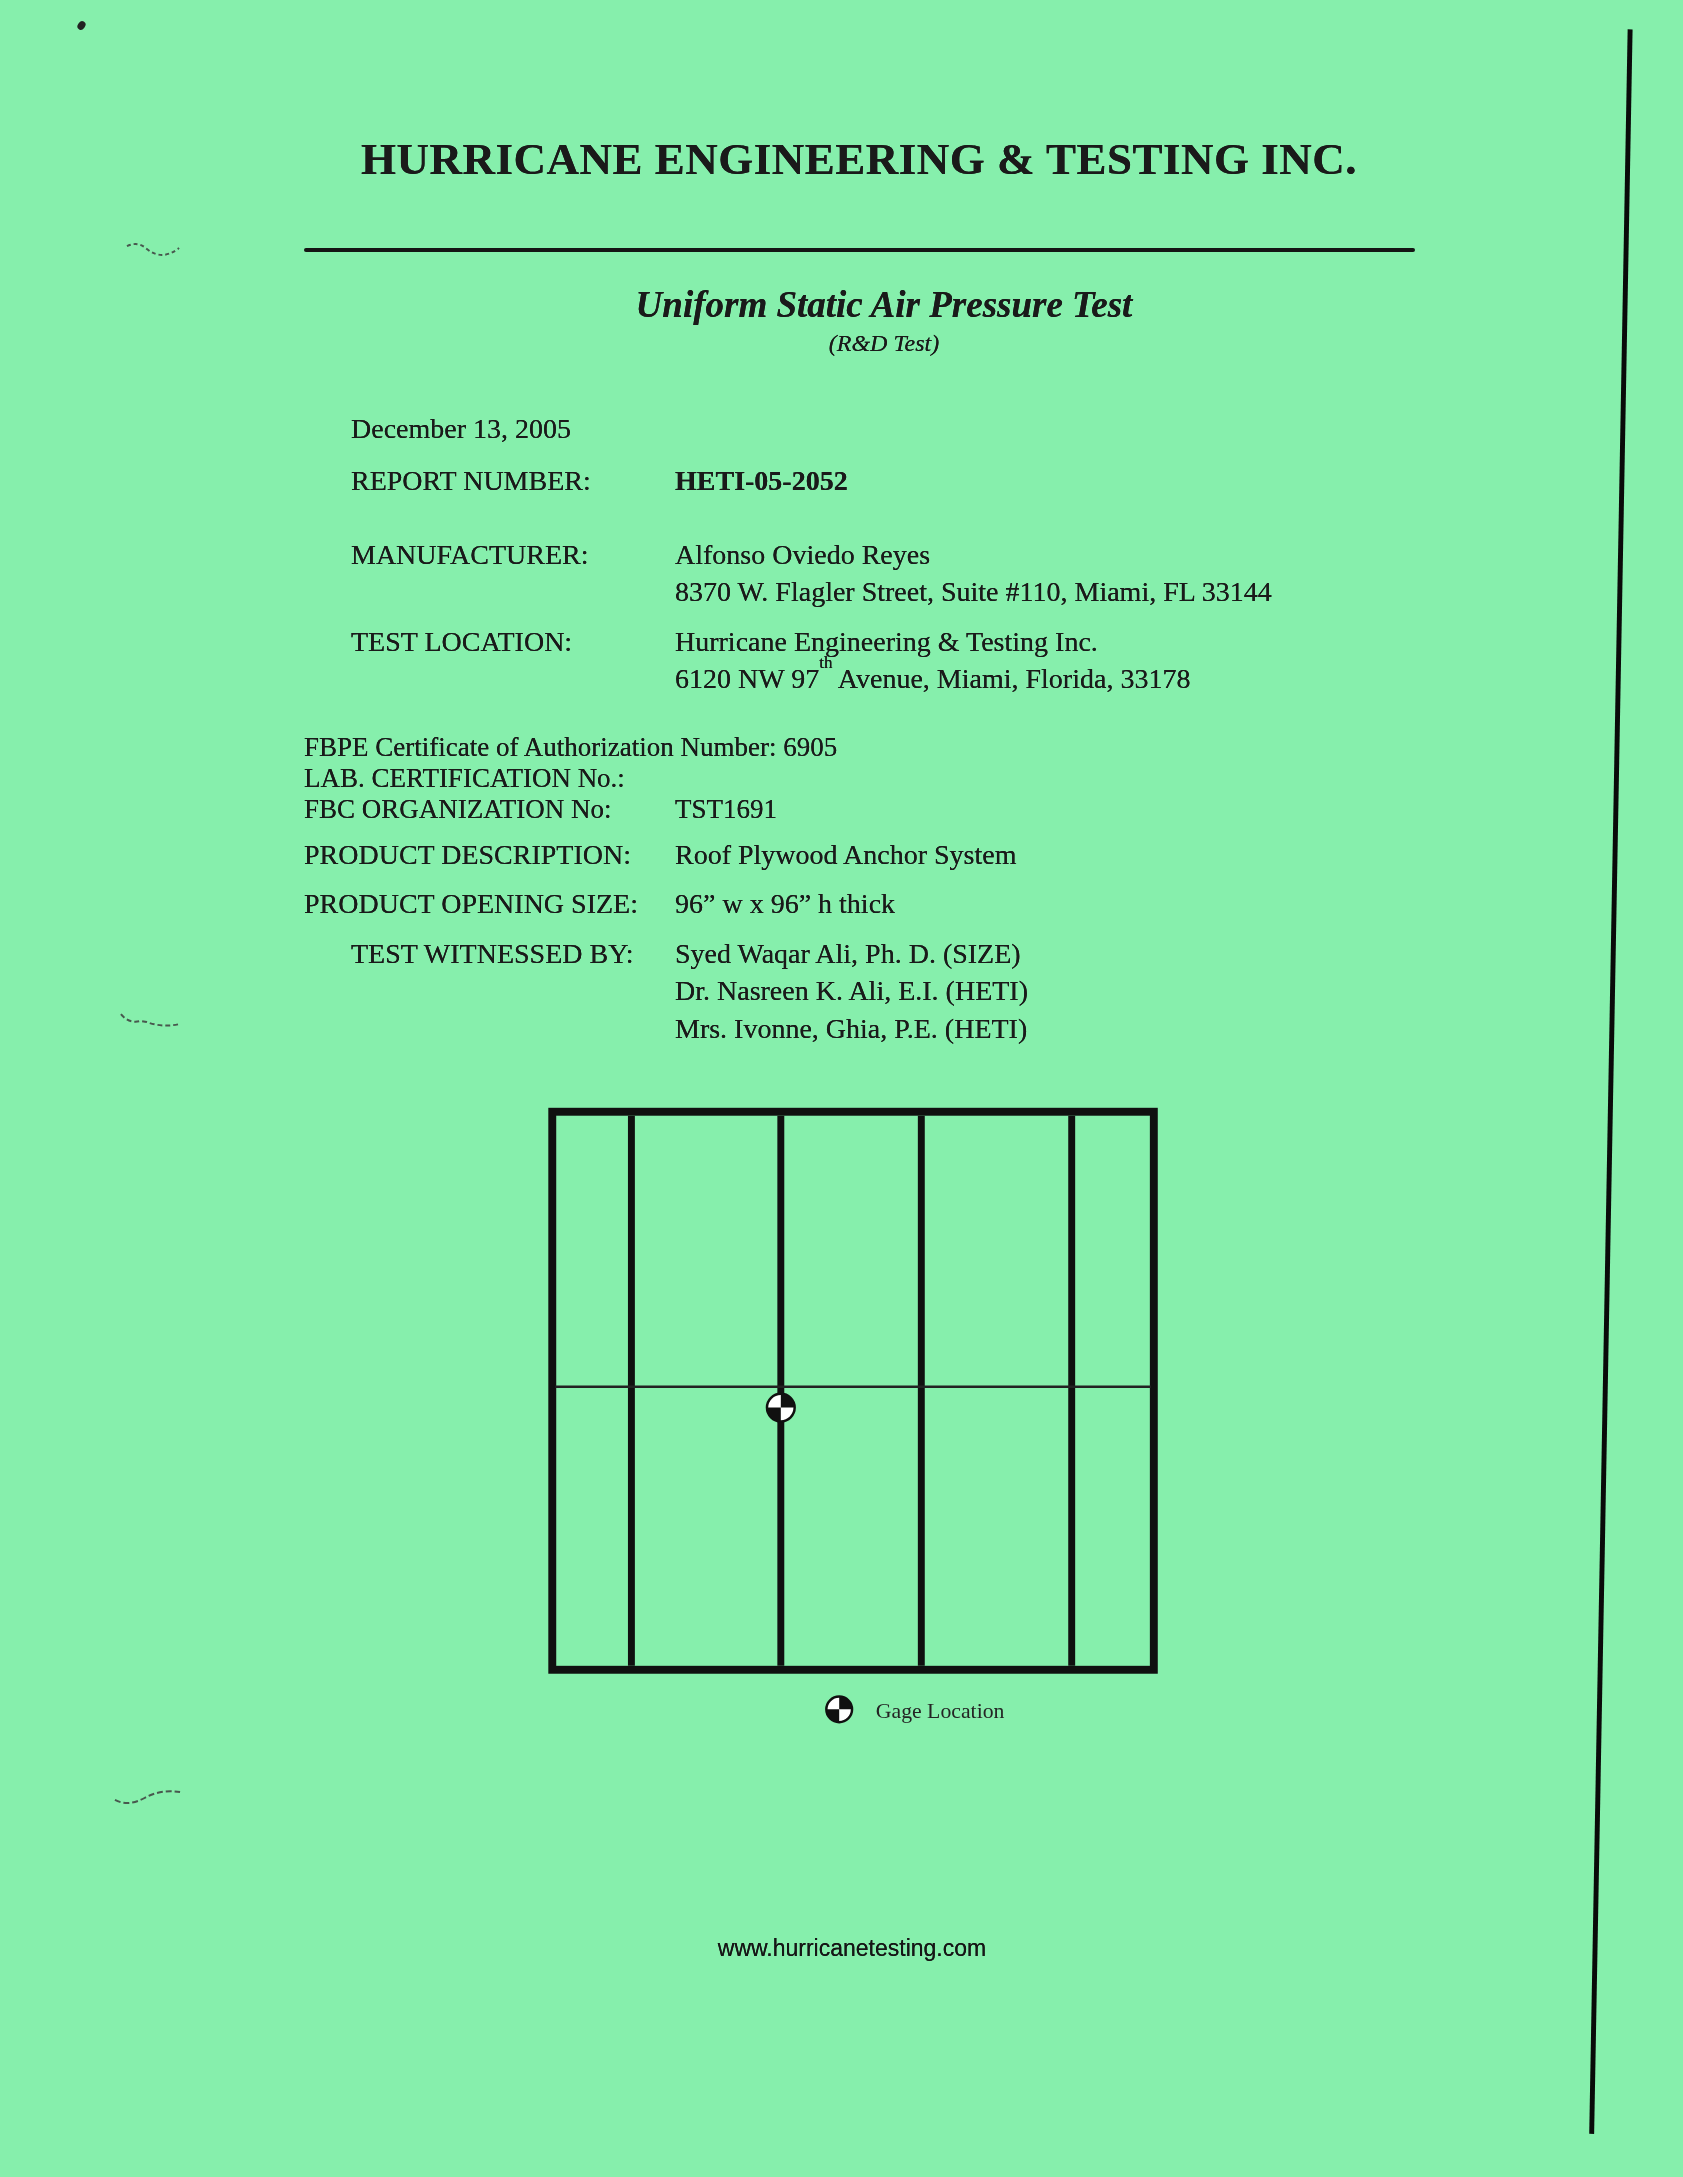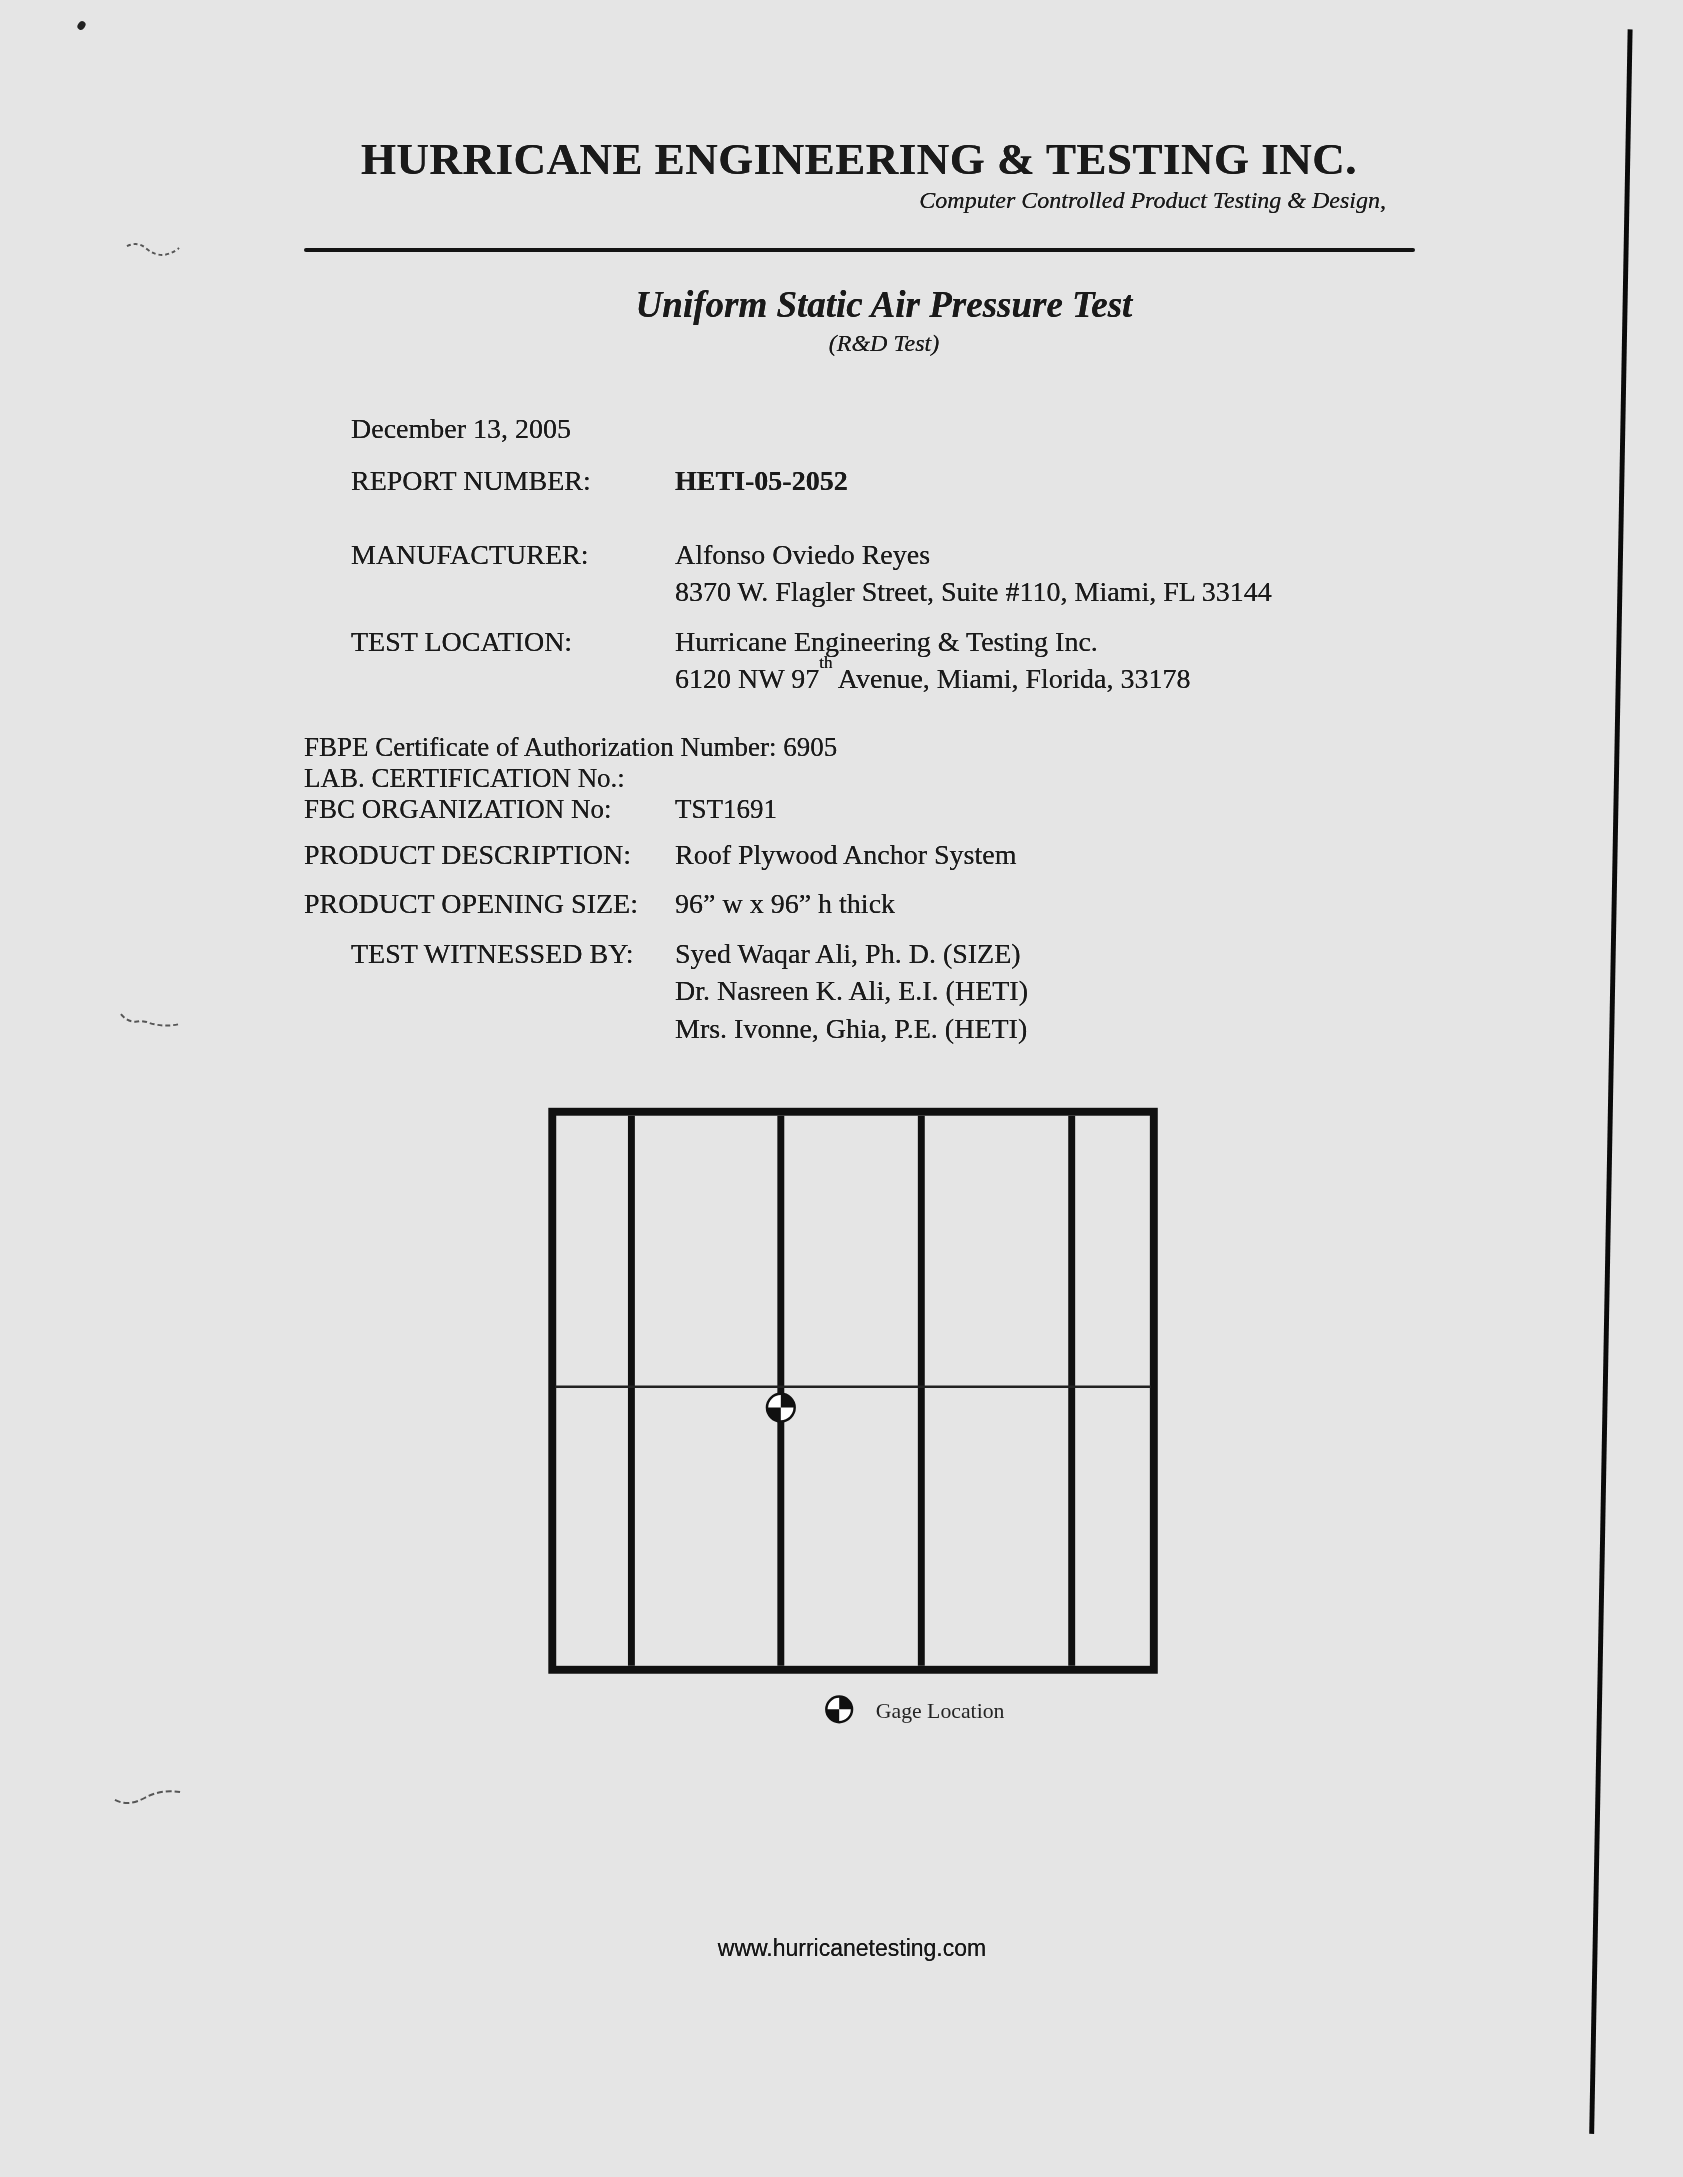--- a/index.html
+++ b/index.html
@@ -1,18 +1,18 @@
 <!DOCTYPE html>
 <html><head>
 <meta charset="utf-8">
 <style>
   html,body{margin:0;padding:0;background:#ffffff;}
   .page{
     position:relative;width:1683px;height:2177px;margin:0 auto;
-    background:#e5e5e5;overflow:hidden;
+    background:#86efac;overflow:hidden;
     font-family:"Liberation Serif","DejaVu Serif",serif;
     color:#1a1a1a;
   }
   .abs{position:absolute;white-space:nowrap;}
   .scanink{text-shadow:0 0 0.6px currentColor;}
   
   .company{left:304px;top:133px;width:1110px;text-align:center;font-size:45px;font-weight:bold;letter-spacing:0.5px;}
   .tagline1{left:304px;top:187px;width:1082px;text-align:right;font-size:24px;font-style:italic;}
   .tagline2{left:304px;top:218px;width:1082px;text-align:right;font-size:24px;font-style:italic;}
   .rule{left:304px;top:248px;width:1111px;height:4px;background:#141414;border-radius:2px;}
@@ -49,21 +49,20 @@
     <path d="M4,6 Q12,16 24,13 L30,14 Q46,20 64,16" fill="none" stroke="#3d3d3d" stroke-width="2" stroke-dasharray="5 3" opacity="0.85"></path>
   </svg>
   <svg class="abs" style="left:111px;top:1784px" width="73" height="26" viewBox="0 0 74 26">
     <path d="M4,16 Q18,23 34,14 Q50,5 70,8" fill="none" stroke="#3d3d3d" stroke-width="2" stroke-dasharray="6 3" opacity="0.85"></path>
   </svg>
   <svg class="abs" style="left:1569px;top:0" width="69" height="2177" viewBox="0 0 70 2199">
     <line x1="62" y1="25" x2="23" y2="2160" stroke="#0a0a0a" stroke-width="5"></line>
   </svg>
 
   <div class="abs company scanink">HURRICANE ENGINEERING &amp; TESTING INC.</div>
-  <div class="abs tagline1 scanink">Computer Controlled Product Testing &amp; Design,</div>
   <div class="abs rule"></div>
 
   <div class="abs doc-title scanink">Uniform Static Air Pressure Test</div>
   <div class="abs doc-subtitle scanink">(R&amp;D Test)</div>
 
   <div class="abs c1 lbl scanink" style="top:413px">December 13, 2005</div>
 
   <div class="abs c1 lbl scanink" style="top:465px">REPORT NUMBER:</div>
   <div class="abs c2 val b scanink" style="top:465px">HETI-05-2052</div>
 

